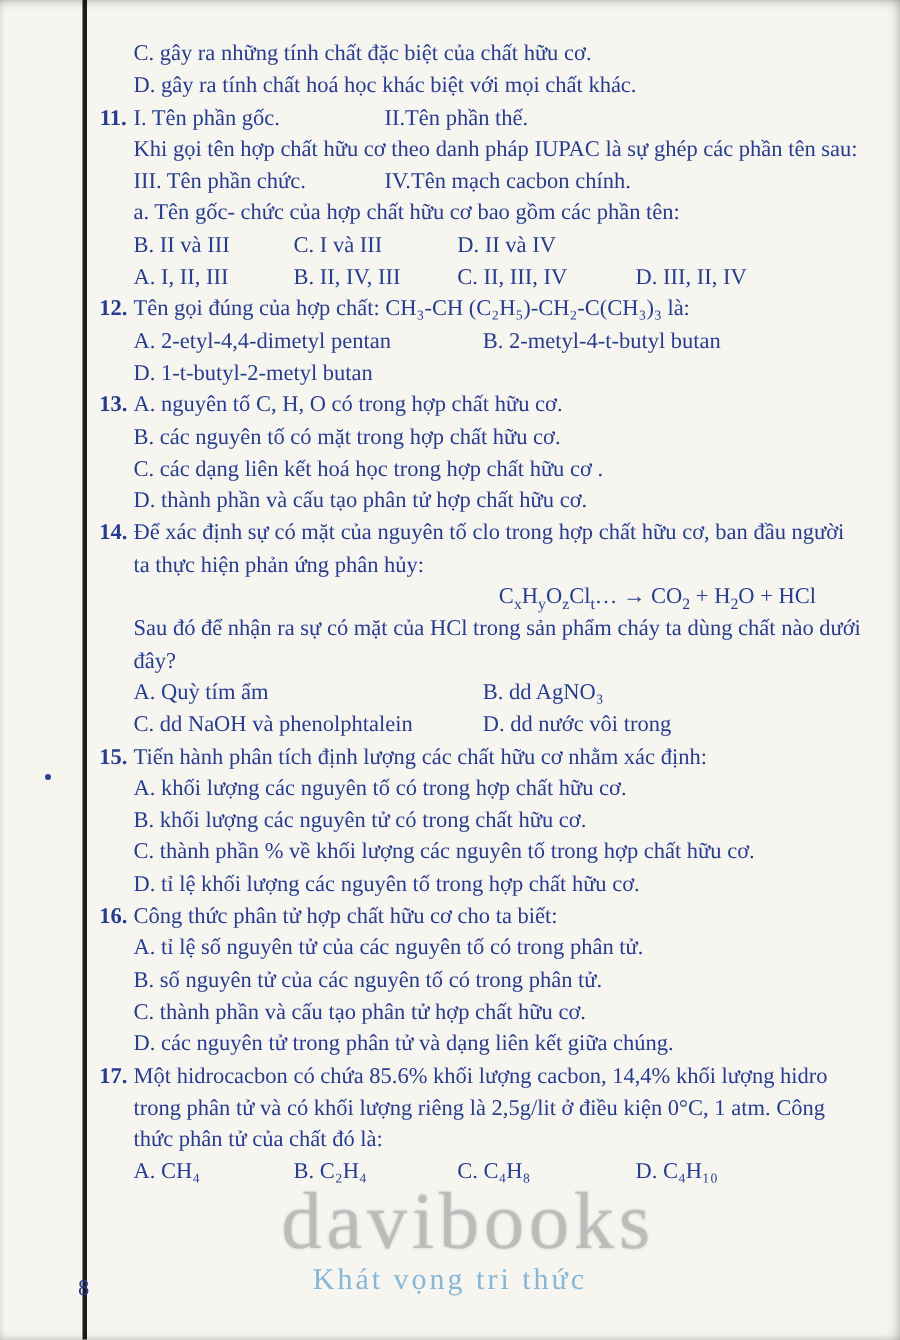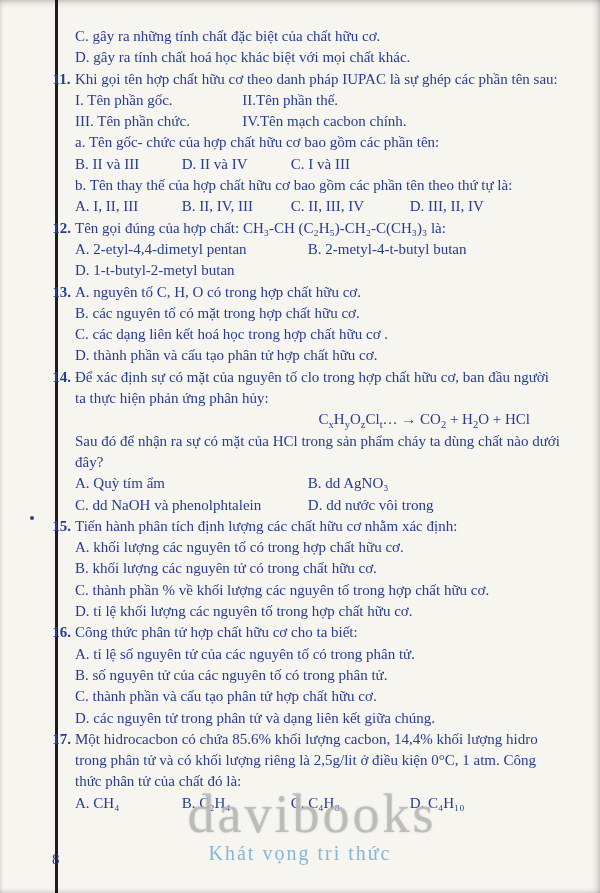--- a/index.html
+++ b/index.html
@@ -15,21 +15,21 @@
     box-shadow:inset -5px 0 8px -4px rgba(0,0,0,.25),
                inset 0 5px 8px -5px rgba(0,0,0,.28),
                inset 0 -4px 7px -5px rgba(0,0,0,.2),
                inset 3px 0 6px -4px rgba(0,0,0,.15);
   }
   .scan-edge-left{
     position:absolute;left:55px;top:0;width:3px;height:100%;
     background:#1d1d1d;z-index:2;
   }
   .page{
-    position:absolute;left:48px;top:26px;width:512px;z-index:3;
+    position:absolute;left:62px;top:26px;width:512px;z-index:3;
   }
   .question{display:flex;align-items:flex-start}
   .qnum{
     flex:0 0 27px;width:27px;font-weight:bold;
     font-size:15px;line-height:21.3px;text-align:center;
   }
   .qbody{flex:1;min-width:0;font-size:15px;line-height:21.3px}
   .line{font-size:15px;line-height:21.3px}
   .cols2,.cols2n,.cols4{display:flex}
   .cols2 span,.cols2n span,.cols4 span{white-space:nowrap;overflow:visible}
@@ -73,36 +73,35 @@
       <div class="question">
         <div class="qnum"></div>
         <div class="qbody">
           <div class="line">C. gây ra những tính chất đặc biệt của chất hữu cơ.</div>
           <div class="line">D. gây ra tính chất hoá học khác biệt với mọi chất khác.</div>
         </div>
       </div>
       <div class="question">
         <div class="qnum">11.</div>
         <div class="qbody">
-          <div class="line">Khi gọi tên hợp chất hữu cơ theo danh pháp IUPAC là sự ghép các phần tên sau:</div>
           <div class="line cols2n">
             <span>I. Tên phần gốc.</span>
             <span>II.Tên phần thế.</span>
           </div>
+          <div class="line">Khi gọi tên hợp chất hữu cơ theo danh pháp IUPAC là sự ghép các phần tên sau:</div>
           <div class="line cols2n">
             <span>III. Tên phần chức.</span>
             <span>IV.Tên mạch cacbon chính.</span>
           </div>
           <div class="line">a. Tên gốc- chức của hợp chất hữu cơ bao gồm các phần tên:</div>
           <div class="line cols4">
             <span>B. II và III</span>
+            <span>C. I và III</span>
             <span>D. II và IV</span>
-            <span>C. I và III</span>
           </div>
-          <div class="line">b. Tên thay thế của hợp chất hữu cơ bao gồm các phần tên theo thứ tự là:</div>
           <div class="line cols4">
             <span>A. I, II, III</span>
             <span>B. II, IV, III</span>
             <span>C. II, III, IV</span>
             <span>D. III, II, IV</span>
           </div>
         </div>
       </div>
       <div class="question">
         <div class="qnum">12.</div>

